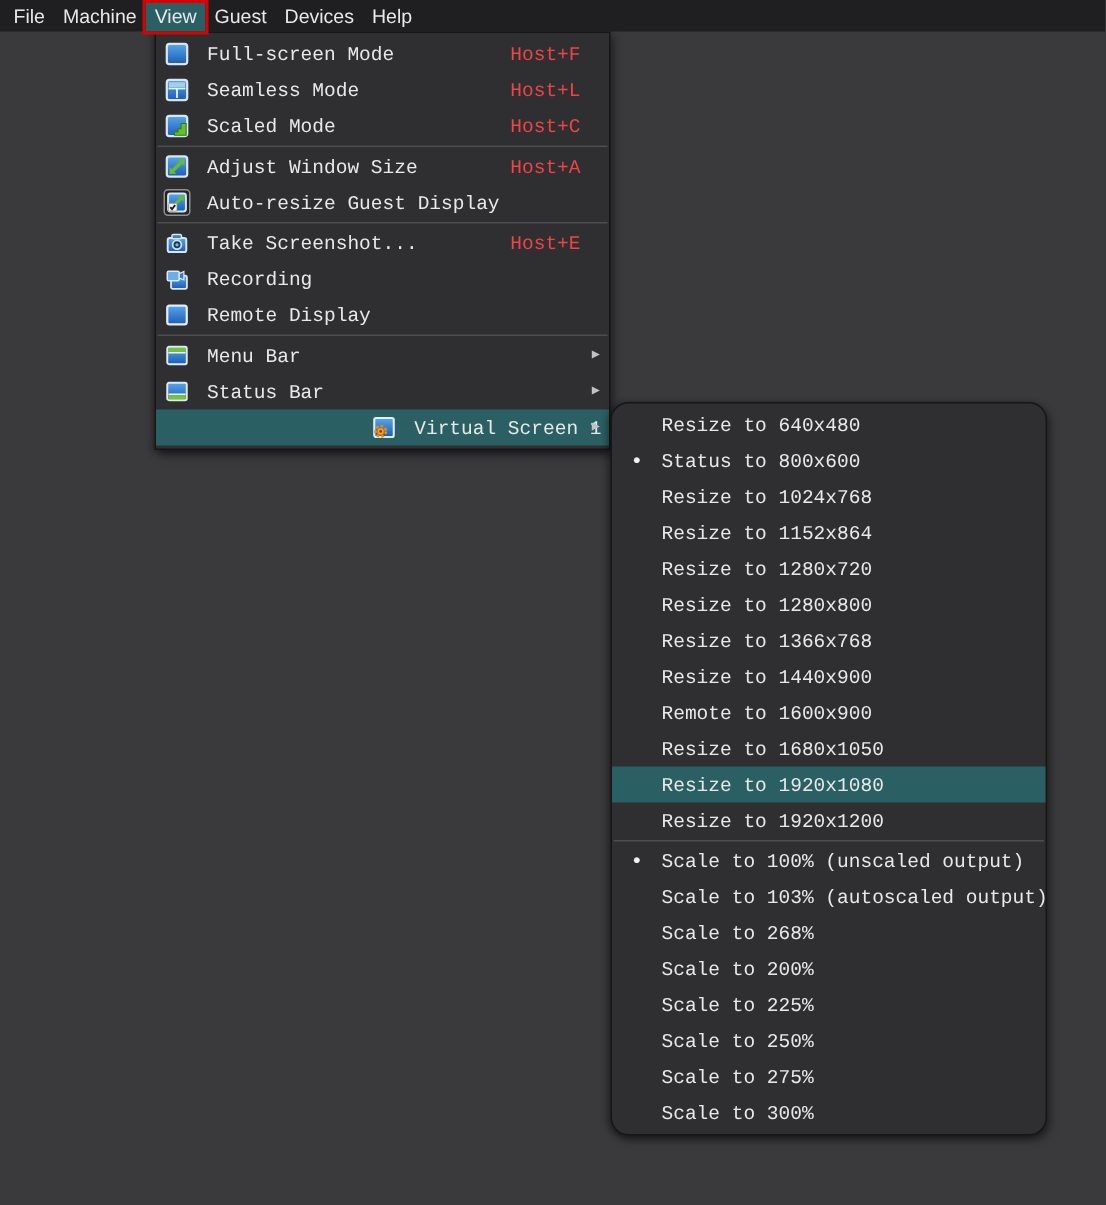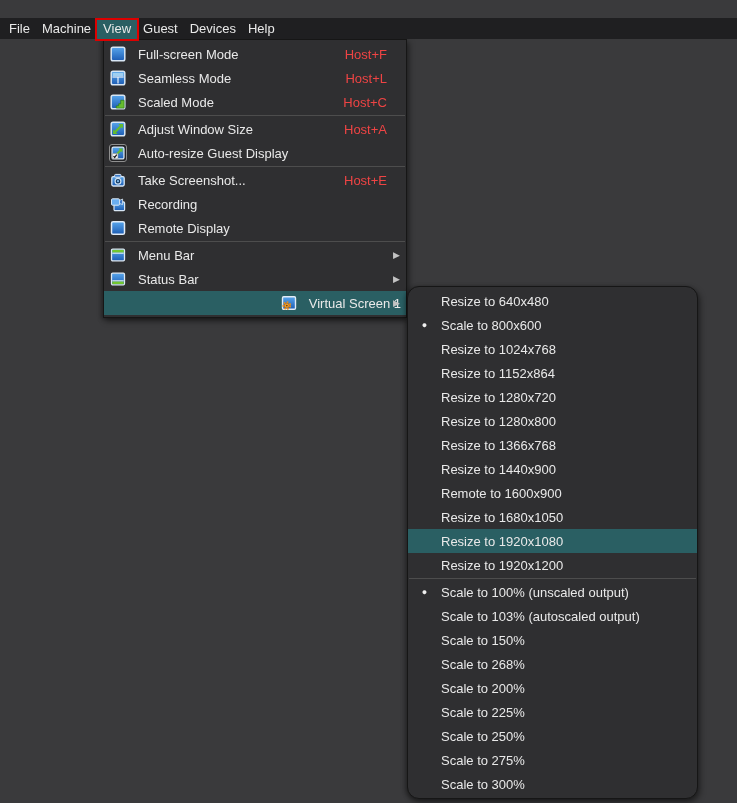--- a/index.html
+++ b/index.html
@@ -1,21 +1,21 @@
 <!DOCTYPE html>
 <html><head>
 <meta charset="utf-8">
 <style>
   html,body{margin:0;padding:0;}
   body{
     width:737px;height:803px;overflow:hidden;
     font-family:"Liberation Sans","DejaVu Sans",sans-serif;
     background:var(--page-bg,#3a3a3c);
   }
-  .screen{position:relative;width:737px;height:591px;background:var(--page-bg,#3a3a3c);margin-top:18px;}
+  .screen{position:relative;width:737px;height:591px;background:var(--page-bg,#3a3a3c);}
 
   
   .menubar{
     position:absolute;left:0;top:0;right:0;height:21px;
     background:var(--menubar-bg,#1f1f21);
     display:flex;align-items:stretch;padding-left:3px;
     font-size:13px;color:var(--text,#e9e9e9);
     z-index:5;
   }
   .mb-item{
@@ -32,20 +32,21 @@
 
   
   .menu{
     position:absolute;
     background:var(--menu-bg,#2f2f31);
     border:1px solid #161616;
     box-shadow:-2px 1px 4px rgba(0,0,0,.30), 2px 3px 6px rgba(0,0,0,.45);
     padding:2px 0;
     font-size:13px;color:var(--text,#e9e9e9);
     box-sizing:border-box;
+    font-family:Liberation Mono, monospace;
   }
   .dropdown{left:103px;top:21px;width:304px;z-index:4;}
   .submenu{left:407px;top:268px;width:291px;z-index:6;border-radius:12px;}
 
   .menu-item{
     height:24px;display:flex;align-items:center;
     padding:0 5px;position:relative;cursor:default;white-space:nowrap;
   }
   .menu-item.highlighted{background:var(--highlight,#2a5f63);justify-content:flex-end;}
   .mi-icon{
@@ -275,21 +276,21 @@
         <span class="mi-arrow">▶</span>
       </div>
     </div>
   <div class="menu submenu">
       <div class="sub-item">
         <span class="sub-bullet"></span>
         <span class="mi-label">Resize to 640x480</span>
       </div>
       <div class="sub-item">
         <span class="sub-bullet">●</span>
-        <span class="mi-label">Scale to 800x600</span>
+        <span class="mi-label">Status to 800x600</span>
       </div>
       <div class="sub-item">
         <span class="sub-bullet"></span>
         <span class="mi-label">Resize to 1024x768</span>
       </div>
       <div class="sub-item">
         <span class="sub-bullet"></span>
         <span class="mi-label">Resize to 1152x864</span>
       </div>
       <div class="sub-item">
@@ -328,24 +329,20 @@
       <div class="sub-item">
         <span class="sub-bullet">●</span>
         <span class="mi-label">Scale to 100% (unscaled output)</span>
       </div>
       <div class="sub-item">
         <span class="sub-bullet"></span>
         <span class="mi-label">Scale to 103% (autoscaled output)</span>
       </div>
       <div class="sub-item">
         <span class="sub-bullet"></span>
-        <span class="mi-label">Scale to 150%</span>
-      </div>
-      <div class="sub-item">
-        <span class="sub-bullet"></span>
         <span class="mi-label">Scale to 268%</span>
       </div>
       <div class="sub-item">
         <span class="sub-bullet"></span>
         <span class="mi-label">Scale to 200%</span>
       </div>
       <div class="sub-item">
         <span class="sub-bullet"></span>
         <span class="mi-label">Scale to 225%</span>
       </div>

